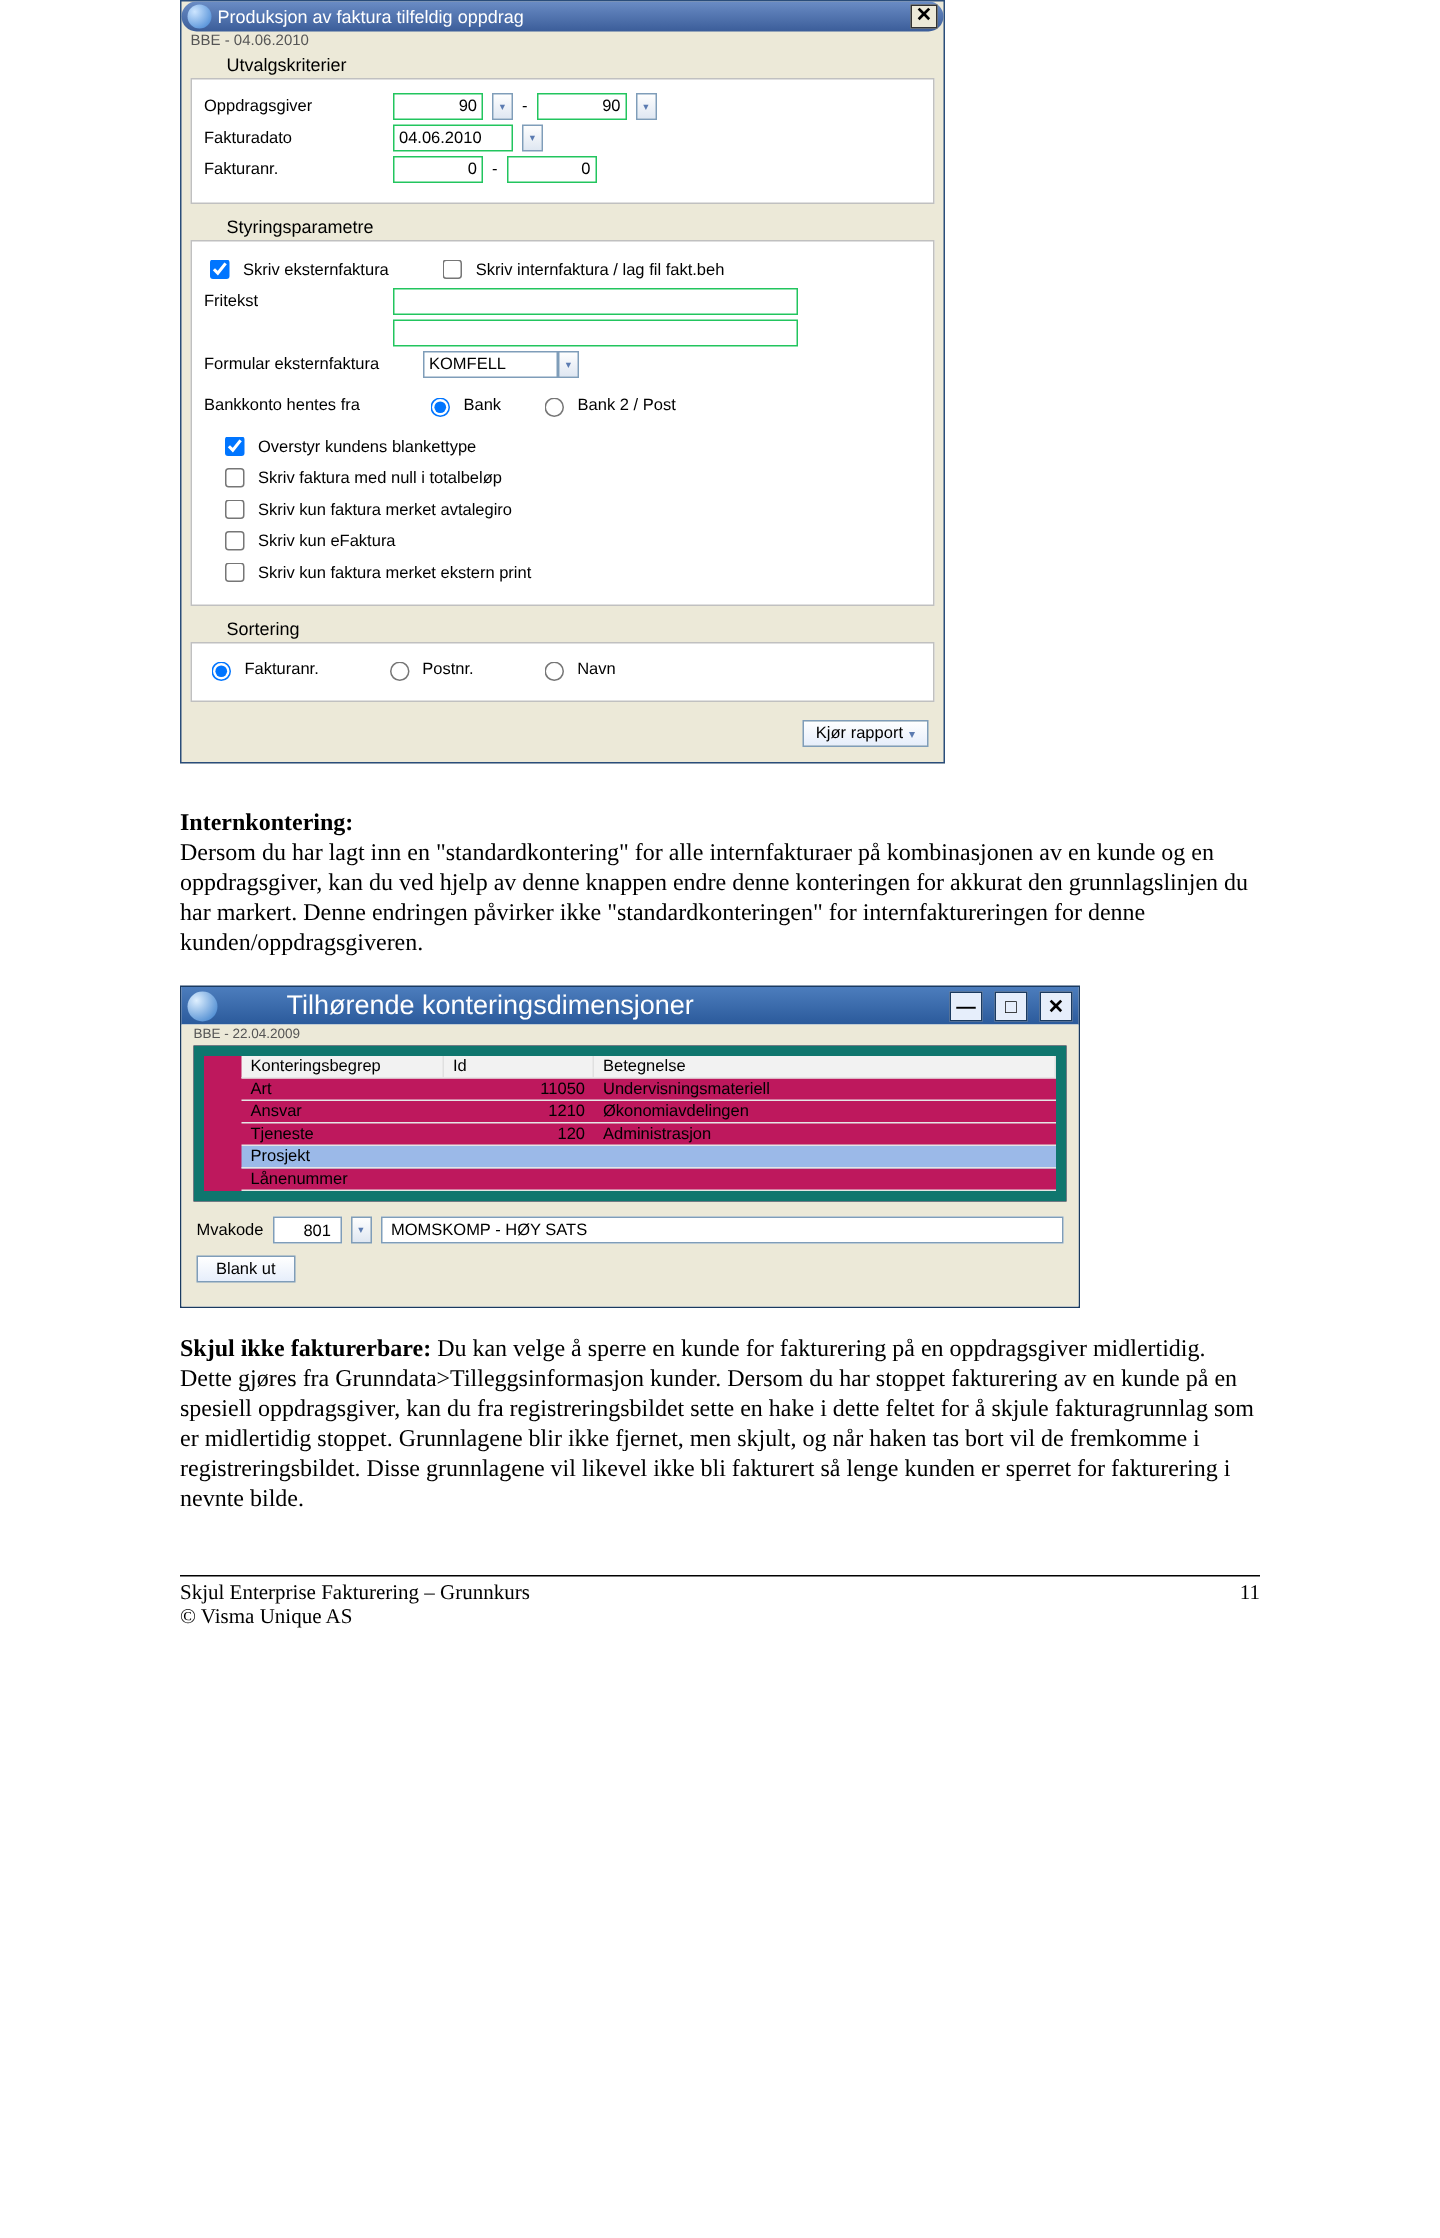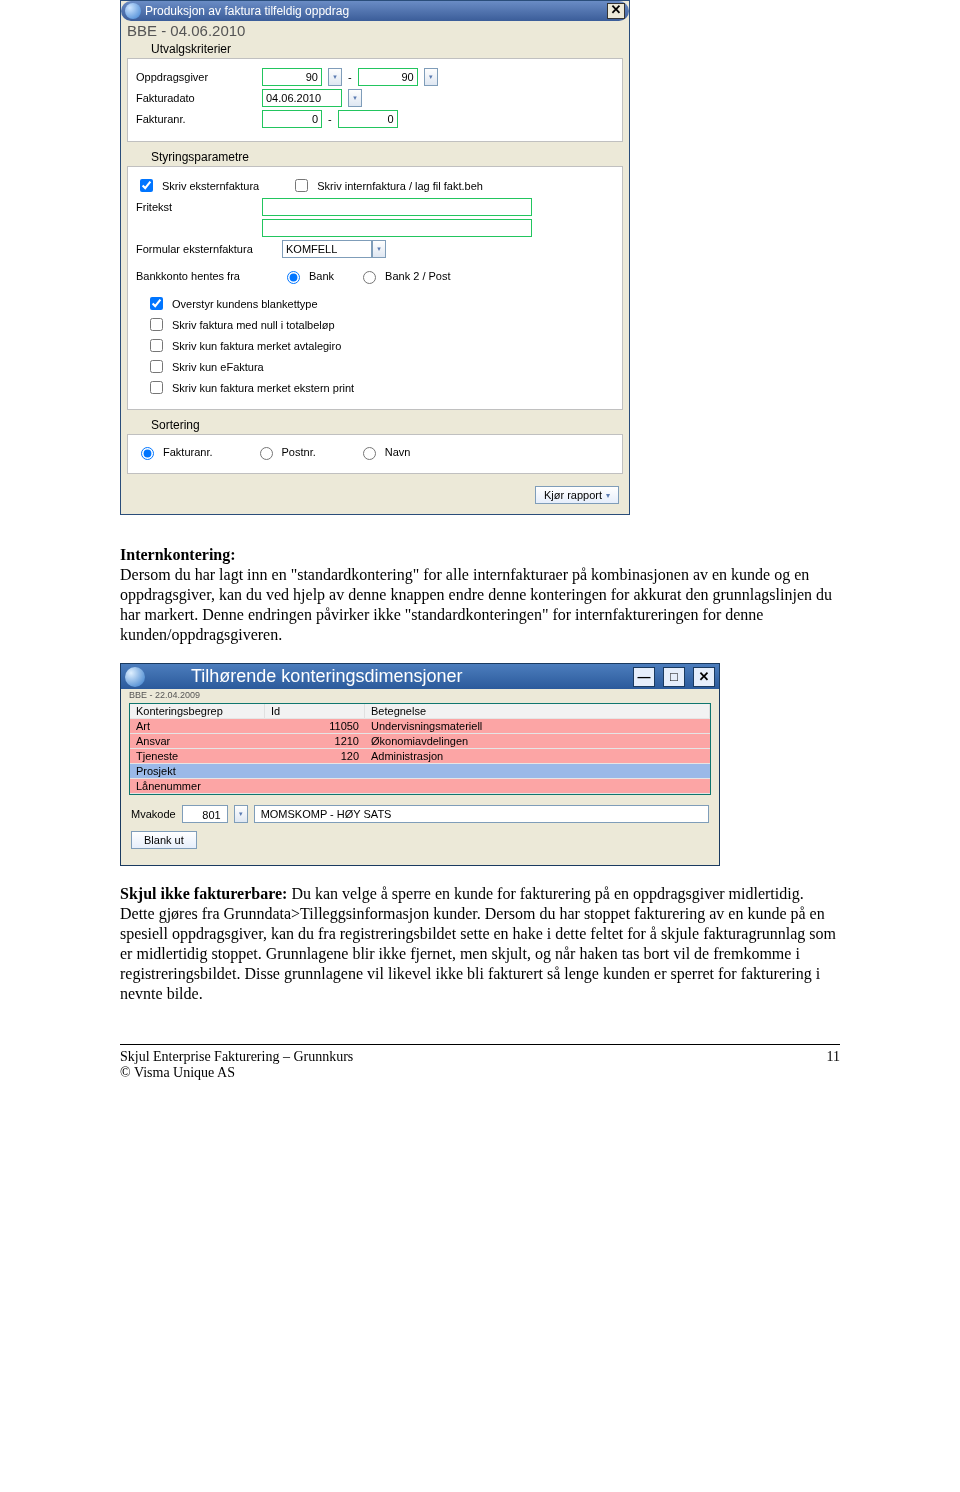--- a/index.html
+++ b/index.html
@@ -42,21 +42,21 @@
     width: 18px; height: 16px;
     background: #ece9d8;
     border: 1px solid #333;
     color: #000;
     font-size: 13px; font-weight: bold;
     line-height: 12px;
     text-align: center;
     cursor: pointer;
   }
   .subhead {
-    font-size: 15px;
+    font-size: 10px;
     padding: 1px 6px;
     color: #555;
   }
   .group {
     margin: 2px 6px 6px 6px;
     border: 1px solid #c0c0c0;
     background: #fff;
     padding: 6px 8px 10px 8px;
   }
   .group-label-outside {
@@ -155,23 +155,24 @@
     display: flex; align-items:center; justify-content:center;
     font-size: 13px; font-weight: bold; color:#000;
     cursor:pointer;
   }
   .dlg2-body {
     background: #ece9d8;
     padding: 0 0 10px 0;
   }
   .sub2 { font-size: 9px; color:#555; padding:1px 8px; }
   .tbl {
-    border: 1px solid #0f766e;
+    border: 7px solid #0f766e;
     margin: 2px 8px;
-    background: #fca5a5;
+    background: #be185d;
+    padding-left: 25px;
   }
   .trow {
     display: grid;
     grid-template-columns: 135px 100px 1fr;
     border-bottom: 1px solid #e5e5e5;
     font-size: 11px;
   }
   .trow div { padding: 1px 6px; }
   .thead { background: #f2f2f2; }
   .thead div { border-right: 1px solid #e0e0e0; }

